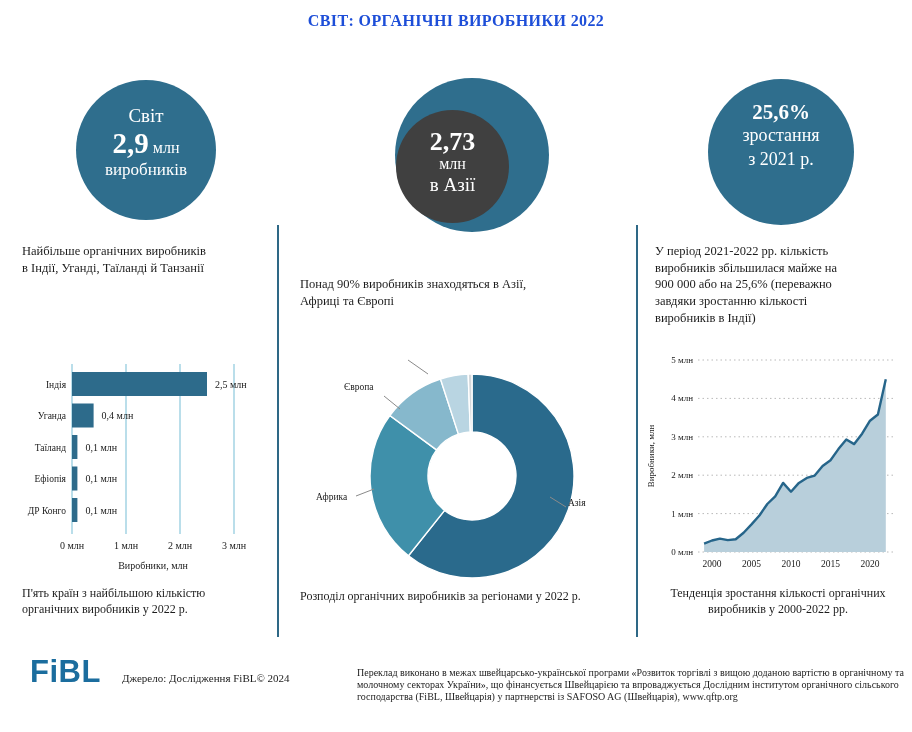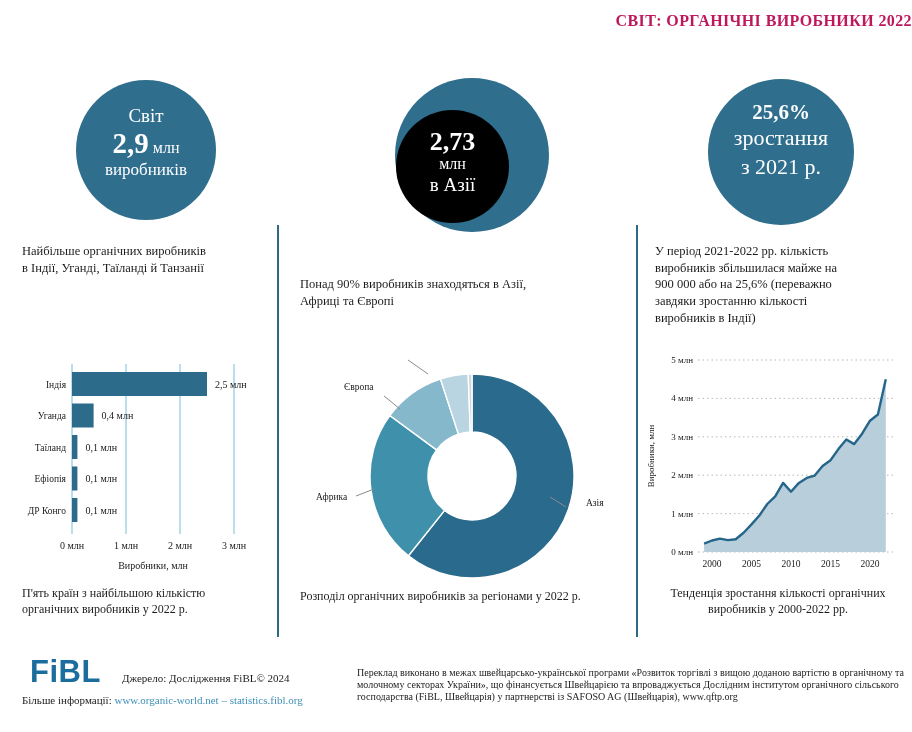--- a/index.html
+++ b/index.html
@@ -1,57 +1,57 @@
 <!DOCTYPE html>
 <html><head>
 <meta charset="utf-8">
 <style>
   html,body{margin:0;padding:0;background:#fff;}
   .page{position:relative;width:912px;height:732px;background:#ffffff;overflow:hidden;
         font-family:"Liberation Serif","DejaVu Serif",serif;color:#1c1c1c;}
-  .title{position:absolute;top:12px;left:0;width:100%;text-align:right;
-         font-weight:bold;font-size:16px;letter-spacing:.4px;color:#be185d;}
+  .title{position:absolute;top:12px;left:0;width:100%;text-align:center;
+         font-weight:bold;font-size:16px;letter-spacing:.4px;color:#1d4ed8;}
   .vline{position:absolute;top:225px;height:412px;width:2px;background:#2e6886;}
   .vline-1{left:277px;}
   .vline-2{left:636px;}
 
   .badge{position:absolute;border-radius:50%;background:#2f6e8d;color:#fff;text-align:center;}
   .badge-1{left:76px;top:80px;width:140px;height:140px;}
   .badge-top{margin-top:25px;font-size:19px;}
   .badge-big{font-size:29px;font-weight:bold;}
   .badge-unit{font-size:16px;}
   .badge-bottom{font-size:17px;}
   .badge-2-outer{left:395px;top:78px;width:154px;height:154px;}
   .badge-2-inner{position:absolute;left:1px;top:32px;width:113px;height:113px;border-radius:50%;
-                 background:#000000;color:#fff;text-align:center;}
+                 background:#404040;color:#fff;text-align:center;}
   .badge-2-inner .badge-big{display:block;margin-top:19px;font-size:26px;line-height:1;}
   .badge-unit2{font-size:16px;line-height:1.15;}
   .badge-bottom2{font-size:19px;margin-top:1px;}
   .badge-3{left:708px;top:79px;width:146px;height:146px;}
   .badge-3 .badge-big{margin-top:21px;line-height:1.15;font-size:21px;}
-  .badge-line{font-size:22px;line-height:1.3;}
+  .badge-line{font-size:18px;line-height:1.3;}
 
   .desc{position:absolute;font-size:12.5px;line-height:1.33;white-space:pre-line;}
   .desc-1{left:22px;top:243px;width:250px;}
   .desc-2{left:300px;top:243px;width:300px;margin-top:33px;}
   .desc-3{left:655px;top:243px;width:240px;}
 
   .caption{position:absolute;font-size:12px;line-height:1.35;}
   .cap-1{left:22px;top:585px;width:222px;}
   .cap-2{left:300px;top:588px;width:320px;}
   .cap-3{left:655px;top:585px;width:246px;text-align:center;}
 
   #bar-chart{position:absolute;left:20px;top:362px;}
   .donut-wrap{position:absolute;left:300px;top:310px;width:310px;height:272px;}
   #donut-chart{position:absolute;left:0;top:0;}
   .donut-label{position:absolute;font-size:9.5px;line-height:1.25;color:#1a1a1a;}
   .lbl-pivd{left:52px;top:12px;width:80px;}
   .lbl-europa{left:44px;top:72px;}
   .lbl-afrika{left:16px;top:182px;}
-  .lbl-asia{left:268px;top:188px;margin-left:18px;}
+  .lbl-asia{left:268px;top:188px;}
   #area-chart{position:absolute;left:640px;top:350px;}
 
   .fibl-logo{position:absolute;left:30px;top:654px;font-family:"Liberation Sans",sans-serif;
              font-weight:bold;font-size:31px;color:#1b6d9e;letter-spacing:.5px;}
   .source{position:absolute;left:122px;top:672px;font-size:11px;}
   .more-info{position:absolute;left:22px;top:694px;font-size:11px;}
   .more-info .link{color:#4292b8;cursor:pointer;}
   .program-note{position:absolute;left:357px;top:667px;width:548px;font-size:10px;line-height:1.18;}
 </style>
 </head>
@@ -163,18 +163,15 @@
       <path d="M64.1 193.6 L72.0 190.5 L79.9 188.6 L87.8 190.1 L95.7 189.3 L103.6 182.8 L111.5 174.4 L119.4 165.5 L127.3 154.0 L135.2 146.3 L143.1 132.9 L151.0 141.7 L158.9 132.9 L166.8 127.9 L174.7 125.6 L182.6 116.0 L190.5 110.2 L198.4 99.1 L206.3 89.5 L214.2 94.1 L222.1 83.7 L230.0 70.7 L237.9 64.5 L245.8 29.2 " fill="none" stroke="#26658a" stroke-width="2.4" stroke-linejoin="round"></path>
       <text font-size="9" font-family="&quot;Liberation Serif&quot;,&quot;DejaVu Serif&quot;,serif" fill="#1a1a1a" text-anchor="middle" transform="translate(14,106) rotate(-90)">Виробники, млн</text>
     </svg>
 
   <div class="caption cap-1">П'ять країн з найбільшою кількістю органічних виробників у 2022 р.</div>
   <div class="caption cap-2">Розподіл органічних виробників за регіонами у 2022 р.</div>
   <div class="caption cap-3">Тенденція зростання кількості органічних виробників у 2000-2022 рр.</div>
 
   <div class="fibl-logo">FiBL</div>
   <div class="source">Джерело: Дослідження FiBL© 2024</div>
-  <div class="more-info">
-    <span>Більше інформації: </span><span class="link">www.organic-world.net – statistics.fibl.org</span>
-  </div>
   <div class="program-note">Переклад виконано в межах швейцарсько-української програми «Розвиток торгівлі з вищою доданою вартістю в органічному та молочному секторах України», що фінансується Швейцарією та впроваджується Дослідним інститутом органічного сільського господарства (FiBL, Швейцарія) у партнерстві із SAFOSO AG (Швейцарія), www.qftp.org</div>
 
 </div>
 
 </body></html>

